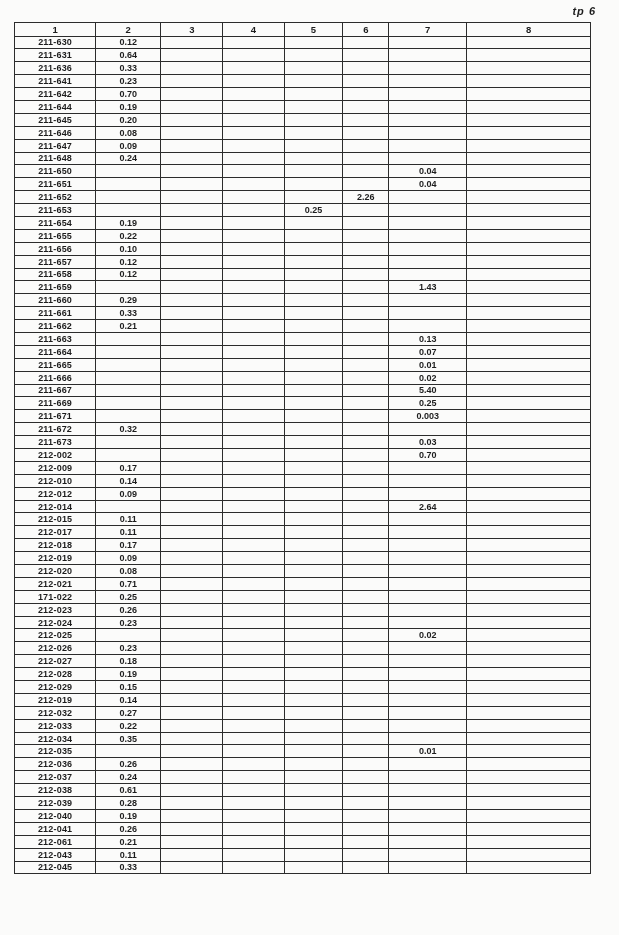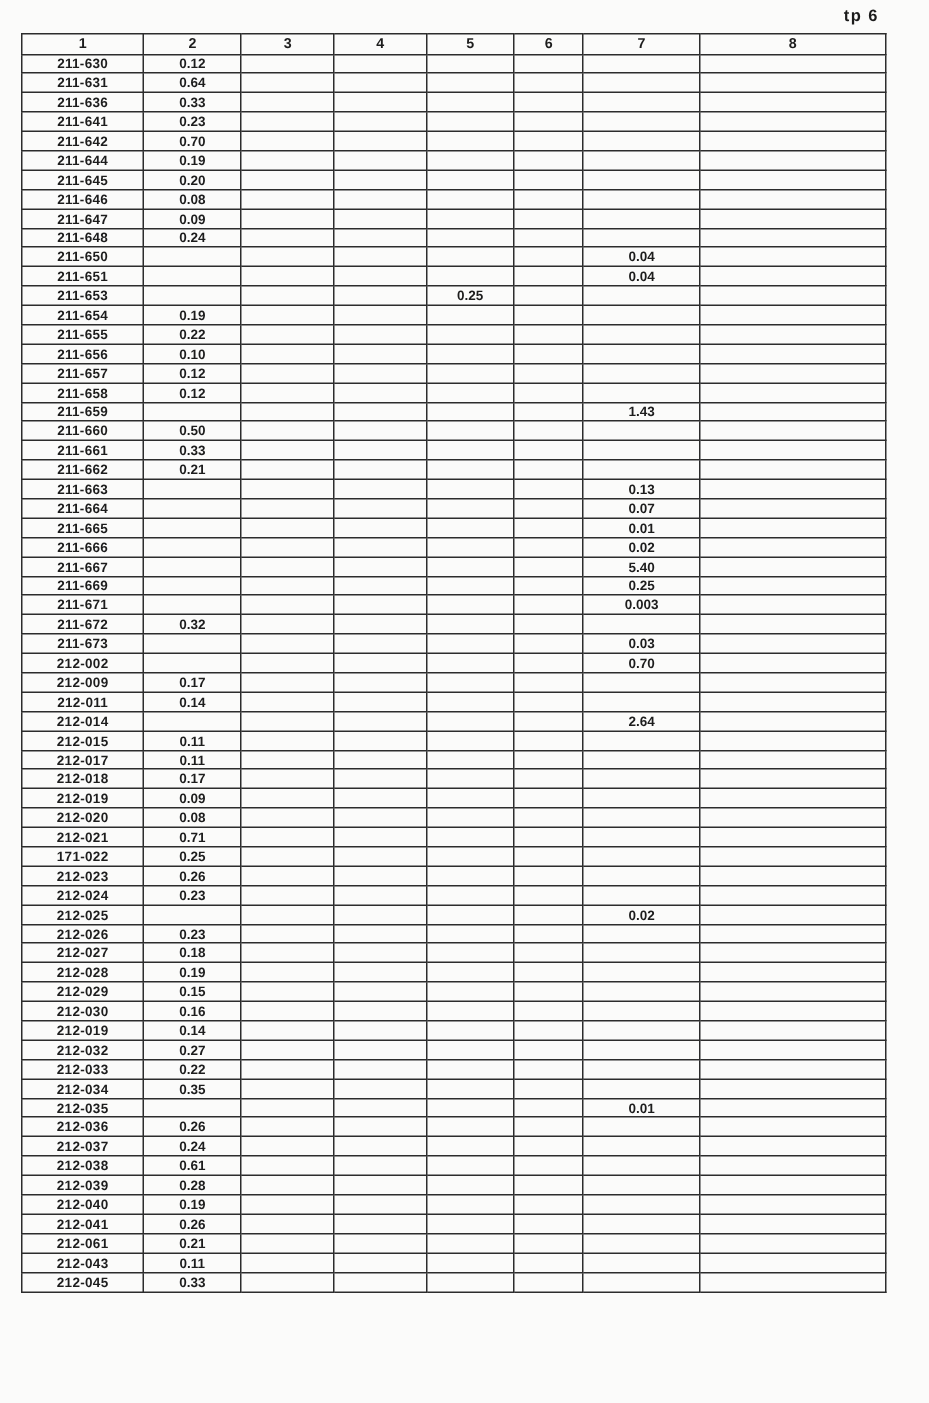--- a/index.html
+++ b/index.html
@@ -11,25 +11,26 @@
   body{
     width:619px;height:935px;
     background:var(--paper);
     font-family:"Liberation Sans", sans-serif;
     color:var(--ink);
     position:relative;
     overflow:hidden;
   }
   .corner-label{
     position:absolute;
-    top:5px;right:33px;
+    top:5px;right:23px;
     font-size:11px;
     font-weight:bold;
     letter-spacing:1px;
     color:#1b1b1b;
+    font-style:italic;
   }
   table.scan{
     position:absolute;
     left:14px;top:22px;
     width:577px;
     border-collapse:collapse;
     table-layout:fixed;
     background:transparent;
   }
   table.scan th, table.scan td{
@@ -194,20 +195,30 @@
         <td class="idcell">211-651</td>
         <td></td>
         <td></td>
         <td></td>
         <td></td>
         <td></td>
         <td>0.04</td>
         <td></td>
       </tr>
       <tr>
+        <td class="idcell">211-652</td>
+        <td></td>
+        <td></td>
+        <td></td>
+        <td></td>
+        <td>2.26</td>
+        <td></td>
+        <td></td>
+      </tr>
+      <tr>
         <td class="idcell">211-653</td>
         <td></td>
         <td></td>
         <td></td>
         <td>0.25</td>
         <td></td>
         <td></td>
         <td></td>
       </tr>
       <tr>
@@ -265,21 +276,21 @@
         <td></td>
         <td></td>
         <td></td>
         <td></td>
         <td></td>
         <td>1.43</td>
         <td></td>
       </tr>
       <tr>
         <td class="idcell">211-660</td>
-        <td>0.50</td>
+        <td>0.29</td>
         <td></td>
         <td></td>
         <td></td>
         <td></td>
         <td></td>
         <td></td>
       </tr>
       <tr>
         <td class="idcell">211-661</td>
         <td>0.33</td>
@@ -404,22 +415,32 @@
         <td class="idcell">212-009</td>
         <td>0.17</td>
         <td></td>
         <td></td>
         <td></td>
         <td></td>
         <td></td>
         <td></td>
       </tr>
       <tr>
-        <td class="idcell">212-011</td>
+        <td class="idcell">212-010</td>
         <td>0.14</td>
+        <td></td>
+        <td></td>
+        <td></td>
+        <td></td>
+        <td></td>
+        <td></td>
+      </tr>
+      <tr>
+        <td class="idcell">212-012</td>
+        <td>0.09</td>
         <td></td>
         <td></td>
         <td></td>
         <td></td>
         <td></td>
         <td></td>
       </tr>
       <tr>
         <td class="idcell">212-014</td>
         <td></td>
@@ -556,30 +577,20 @@
         <td></td>
         <td></td>
         <td></td>
         <td></td>
         <td></td>
         <td></td>
       </tr>
       <tr>
         <td class="idcell">212-029</td>
         <td>0.15</td>
-        <td></td>
-        <td></td>
-        <td></td>
-        <td></td>
-        <td></td>
-        <td></td>
-      </tr>
-      <tr>
-        <td class="idcell">212-030</td>
-        <td>0.16</td>
         <td></td>
         <td></td>
         <td></td>
         <td></td>
         <td></td>
         <td></td>
       </tr>
       <tr>
         <td class="idcell">212-019</td>
         <td>0.14</td>

